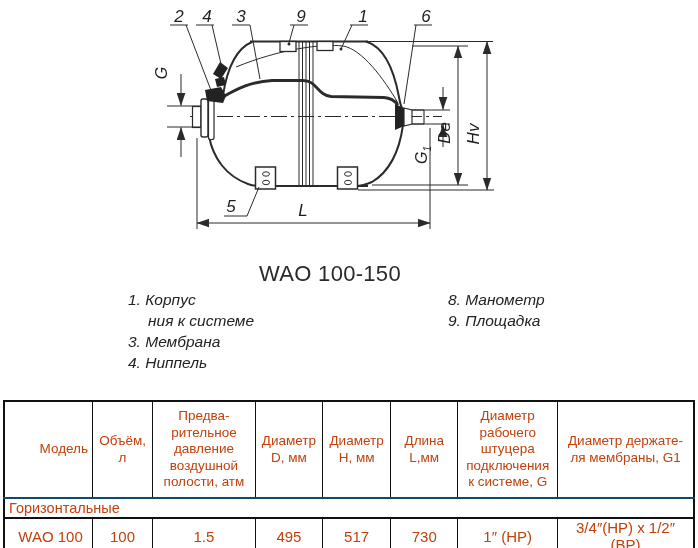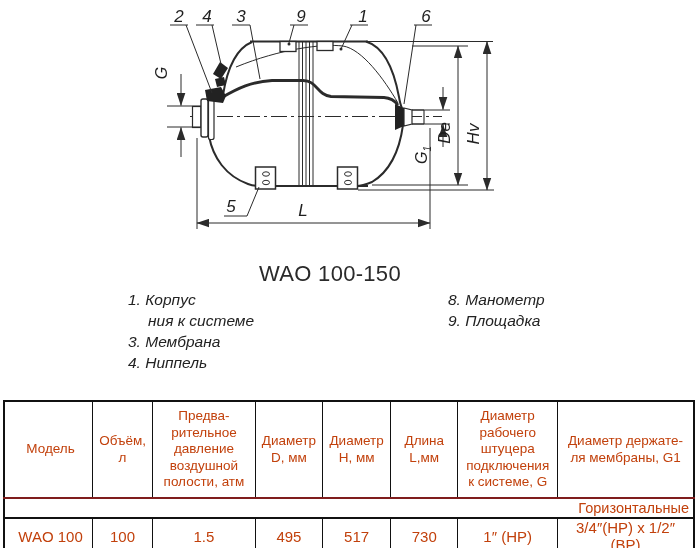--- a/index.html
+++ b/index.html
@@ -19,23 +19,23 @@
   .parts-right{left:448px;width:248px;}
   .part{white-space:nowrap;}
   .part .cont{margin-left:20px;white-space:nowrap;}
   
   .spec{position:absolute;top:400px;left:3px;border-collapse:collapse;table-layout:fixed;
         width:692px;border:2px solid #111;}
   .spec th,.spec td{border:1px solid #111;padding:0 4px;vertical-align:middle;
         font-weight:normal;color:#c2410c;}
   .spec th{font-size:13.5px;line-height:1.22;text-align:center;white-space:pre-line;}
   .spec .hdr-row{height:97px;}
-  .spec th.left,.spec td.left{text-align:center;padding-left:8px;}
-  .spec .group-row td{height:18px;font-size:14.5px;text-align:right;
-        border-top:2px solid #7f1d1d;border-bottom:2px solid #111;}
+  .spec th.left,.spec td.left{text-align:right;padding-left:8px;}
+  .spec .group-row td{height:18px;font-size:14.5px;text-align:left;
+        border-top:2px solid #0c4a6e;border-bottom:2px solid #111;}
   .spec .data-row td{height:20px;font-size:15px;text-align:center;}
 </style>
 </head>
 <body>
 
 <div class="page">
 
   <div class="drawing-wrap">
     <svg width="698" height="252" viewBox="0 0 698 252">
       <defs>

